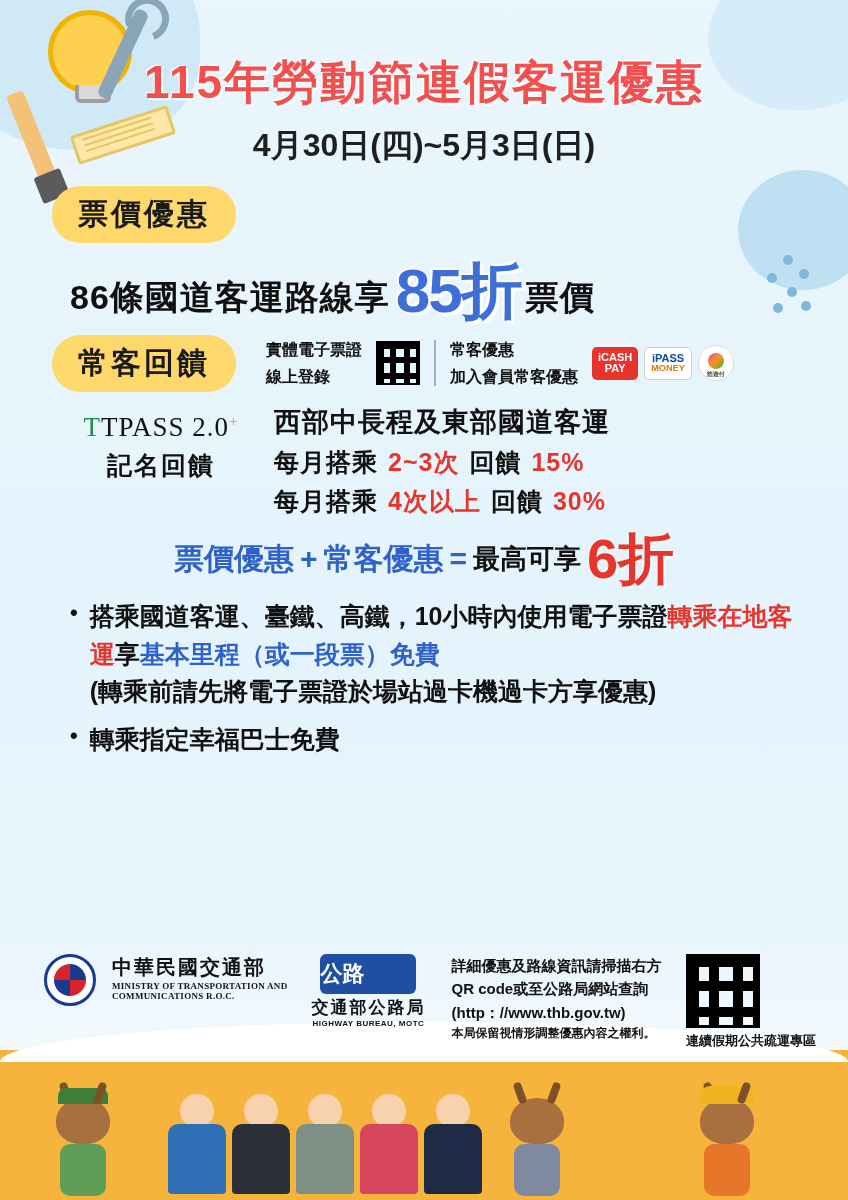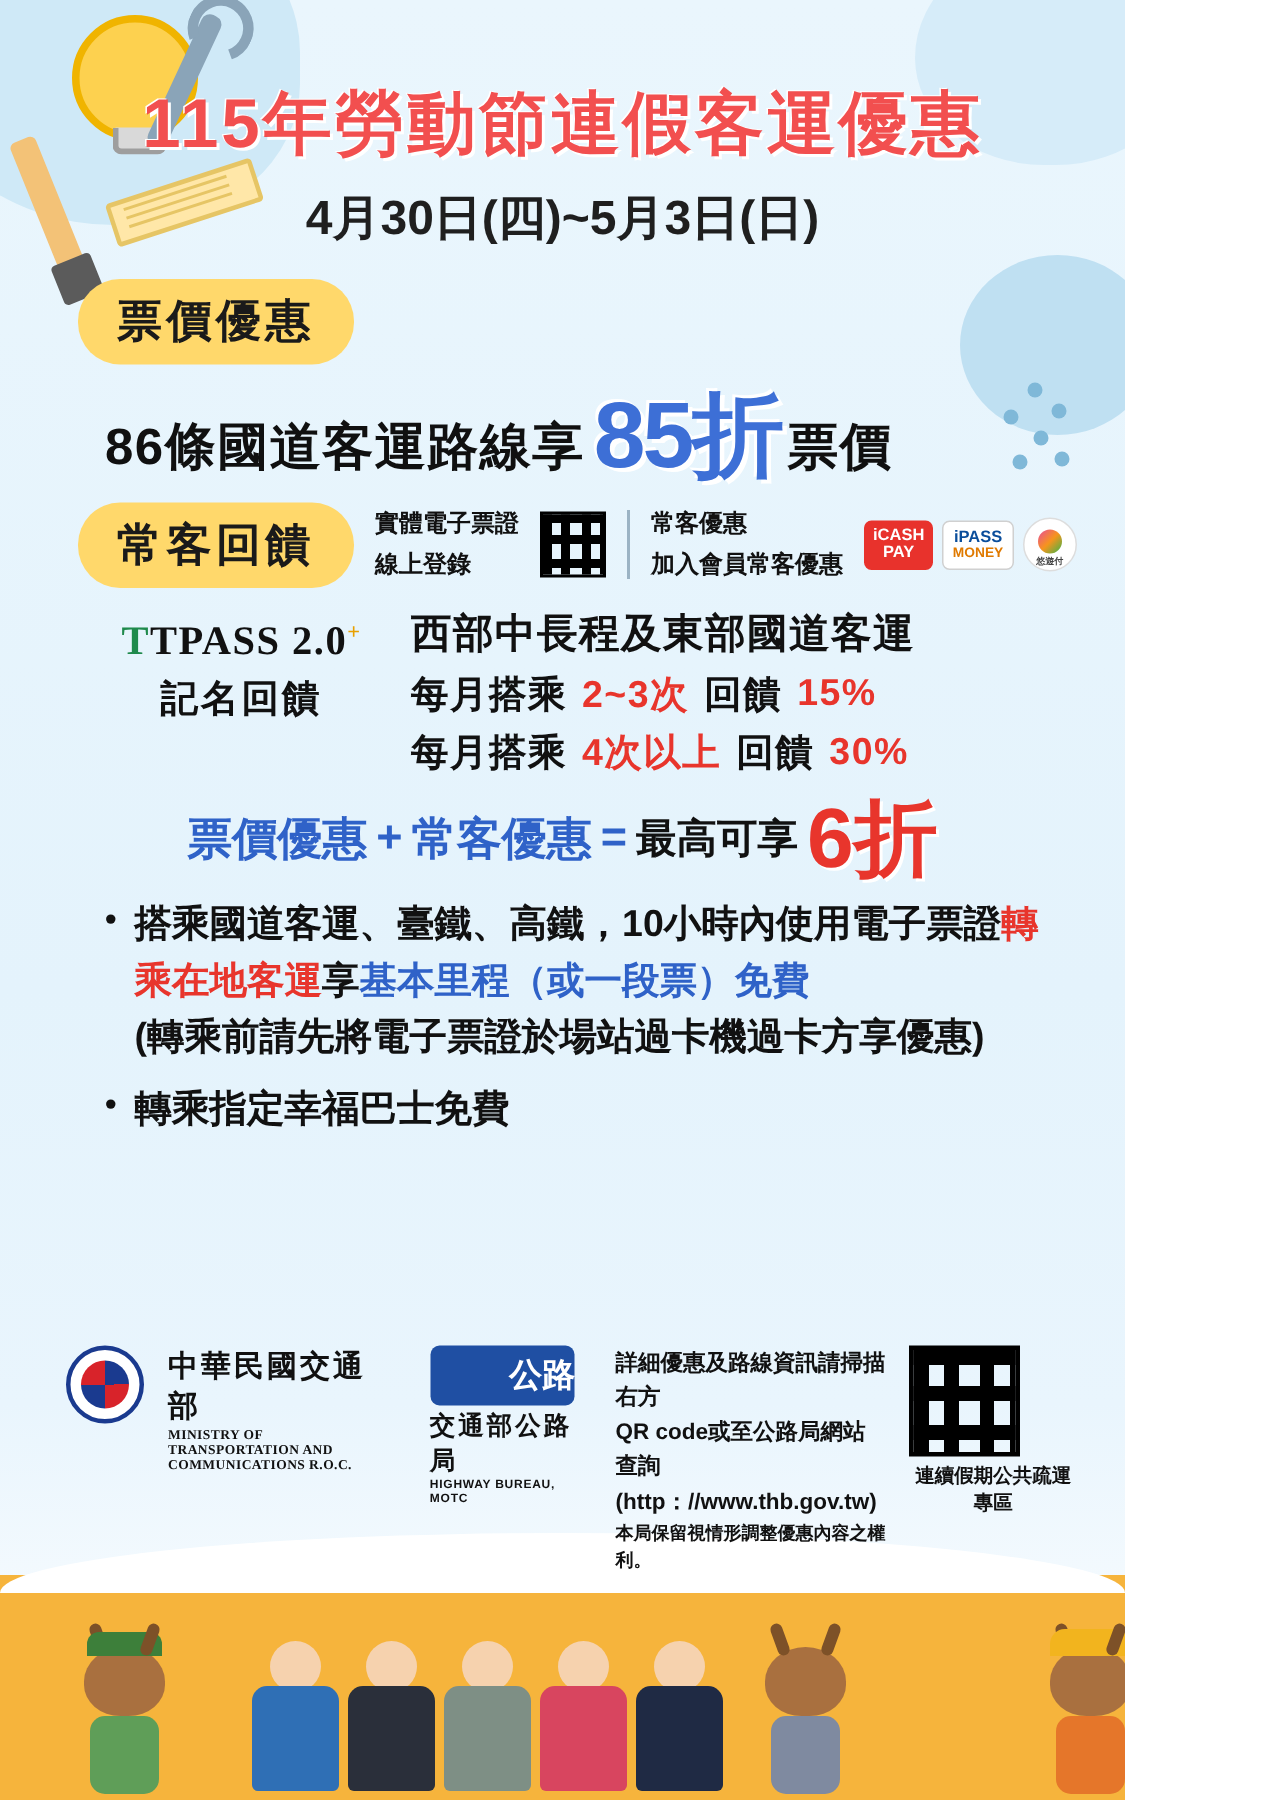--- a/index.html
+++ b/index.html
@@ -2,21 +2,21 @@
 <html lang="zh-Hant"><head>
 <meta charset="utf-8">
 <style>
   html,body{margin:0;padding:0;}
   body{
     width:848px;height:1200px;overflow:hidden;
     font-family:"Liberation Sans","DejaVu Sans",sans-serif;
     background:#ffffff;
   }
   .poster{
-    position:relative;width:750px;height:1200px;
+    position:relative;width:848px;height:1200px;
     background:linear-gradient(180deg,#eaf6fd 0%,#e4f3fc 55%,#e9f5fd 78%,#ffffff 100%);
     overflow:hidden;
   }
   
   .blob{position:absolute;border-radius:50%;}
   .blob-a{top:-70px;left:-60px;width:260px;height:220px;background:#cfe9f7;border-radius:50% 50% 45% 55%;}
   .blob-b{top:-40px;right:-40px;width:180px;height:150px;background:#d6ecf9;border-radius:55% 45% 50% 50%;}
   .blob-c{top:170px;right:-20px;width:130px;height:120px;background:#bfe0f2;}
   .dots{position:absolute;top:255px;right:35px;width:70px;height:70px;}
   .dots i{position:absolute;display:block;width:10px;height:10px;border-radius:50%;background:#7fb8d8;}
@@ -52,42 +52,42 @@
   .fare-line{
     margin-top:19px;display:flex;align-items:flex-end;
     font-size:34px;font-weight:bold;color:#101010;letter-spacing:1px;
     padding-left:18px;
   }
   .fare-85{
     font-size:62px;color:#3d6fd6;font-weight:bold;
     text-shadow:3px 3px 0 #ffffff,-2px -2px 0 #ffffff;
     line-height:0.95;margin:0 4px 0 6px;letter-spacing:-2px;
   }
-  .sec-freq{margin-top:14px;padding-left:28px;display:flex;align-items:center;gap:14px;}
+  .sec-freq{margin-top:14px;padding-left:28px;display:flex;align-items:center;gap:30px;}
   .freq-right{display:flex;align-items:center;gap:14px;font-size:16px;font-weight:bold;color:#111;}
   .freq-txt{line-height:1.7;}
   .qr{width:44px;height:44px;background:
       linear-gradient(90deg,#000 0 6px,transparent 6px 12px,#000 12px 18px,transparent 18px 26px,#000 26px 32px,transparent 32px 38px,#000 38px 44px),
       linear-gradient(180deg,#000 0 6px,transparent 6px 14px,#000 14px 20px,transparent 20px 30px,#000 30px 36px,transparent 36px 44px);
       background-blend-mode:multiply;border:2px solid #000;box-sizing:border-box;}
   .vline{width:2px;height:46px;background:#9bb3c4;}
   .paylogos{display:flex;align-items:center;gap:6px;}
   .logo-icash{background:#e8322c;color:#fff;font-size:11px;font-weight:bold;padding:5px 6px;border-radius:5px;line-height:1.05;text-align:center;}
   .logo-ipass{background:#fff;border:1px solid #d0d0d0;color:#0a4d9b;font-size:11px;font-weight:bold;padding:5px 6px;border-radius:5px;line-height:1.05;text-align:center;}
   .logo-ipass small{color:#e07a00;display:block;}
   .logo-easy{width:34px;height:34px;border-radius:50%;background:#fff;border:1px solid #ddd;position:relative;}
   .logo-easy:after{content:"";position:absolute;left:9px;top:7px;width:16px;height:16px;border-radius:50%;background:linear-gradient(135deg,#e94b9c,#f7941d 50%,#39b54a);}
   .logo-easy span{position:absolute;bottom:1px;left:0;right:0;text-align:center;font-size:6px;color:#444;}
 
   .tpass-block{margin-top:8px;display:flex;align-items:flex-start;gap:18px;padding-left:42px;}
   .tpass-badge{
     width:190px;text-align:center;padding-top:12px;
     font-family:"Liberation Serif","DejaVu Serif",serif;
   }
-  .tpass-badge .t1{font-size:27px;font-weight:bold;color:#111;letter-spacing:1px;}
+  .tpass-badge .t1{font-size:27px;font-weight:normal;color:#111;letter-spacing:1px;}
   .tpass-badge .t1 .g{color:#1f8a4c;}
   .tpass-badge .t1 sup{font-size:15px;color:#e8a000;}
   .tpass-badge .t2{font-size:25px;font-weight:bold;color:#111;margin-top:6px;letter-spacing:2px;}
   .tpass-right{padding-top:4px;}
   .tp-head{font-size:27px;font-weight:bold;color:#111;letter-spacing:1px;}
   .tp-row{margin-top:6px;font-size:25px;font-weight:bold;color:#111;display:flex;align-items:center;gap:10px;letter-spacing:1px;}
   .tp-row .red{color:#e8352c;}
   .tp-row .rb{color:#e8352c;}
   .combo{
     margin-top:16px;text-align:center;display:flex;align-items:center;justify-content:center;gap:6px;
@@ -104,21 +104,21 @@
   .b-blue{color:#2f62c8;}
   .note{color:#111;}
 
   .footer{position:absolute;left:12px;right:0;bottom:150px;padding:0 32px;display:flex;align-items:flex-start;gap:16px;z-index:5;}
   .emblem{width:46px;height:46px;border-radius:50%;background:#fff;border:3px solid #1a3a8f;position:relative;flex:none;}
   .emblem:after{content:"";position:absolute;inset:7px;border-radius:50%;background:conic-gradient(#1a3a8f 0 25%,#d8232a 0 50%,#1a3a8f 0 75%,#d8232a 0);}
   .moto{font-family:"Liberation Serif","DejaVu Serif",serif;}
   .moto .l1{font-size:20px;font-weight:bold;color:#111;letter-spacing:2px;}
   .moto .l2{font-size:9px;font-weight:bold;color:#111;letter-spacing:.3px;}
   .thb{display:flex;flex-direction:column;align-items:center;}
-  .thb-mark{width:96px;height:40px;background:#1f4fa3;border-radius:6px;position:relative;display:flex;align-items:center;justify-content:flex-end;}
+  .thb-mark{width:96px;height:40px;background:#1f4fa3;border-radius:6px;position:relative;display:flex;align-items:center;justify-content:flex-start;}
   .thb-mark span{color:#fff;font-size:22px;font-weight:bold;}
   .thb .n1{font-size:17px;font-weight:bold;color:#111;margin-top:2px;letter-spacing:2px;}
   .thb .n2{font-size:8px;font-weight:bold;color:#111;letter-spacing:.5px;}
   .fnote{font-size:15px;font-weight:bold;color:#111;line-height:1.55;}
   .fnote .small{font-size:12px;}
   .qr2{width:74px;height:74px;background:
       linear-gradient(90deg,#000 0 10px,transparent 10px 20px,#000 20px 30px,transparent 30px 44px,#000 44px 54px,transparent 54px 64px,#000 64px 74px),
       linear-gradient(180deg,#000 0 10px,transparent 10px 24px,#000 24px 34px,transparent 34px 50px,#000 50px 60px,transparent 60px 74px);
       background-blend-mode:multiply;border:3px solid #000;box-sizing:border-box;}
   .qr2wrap{text-align:center;}

